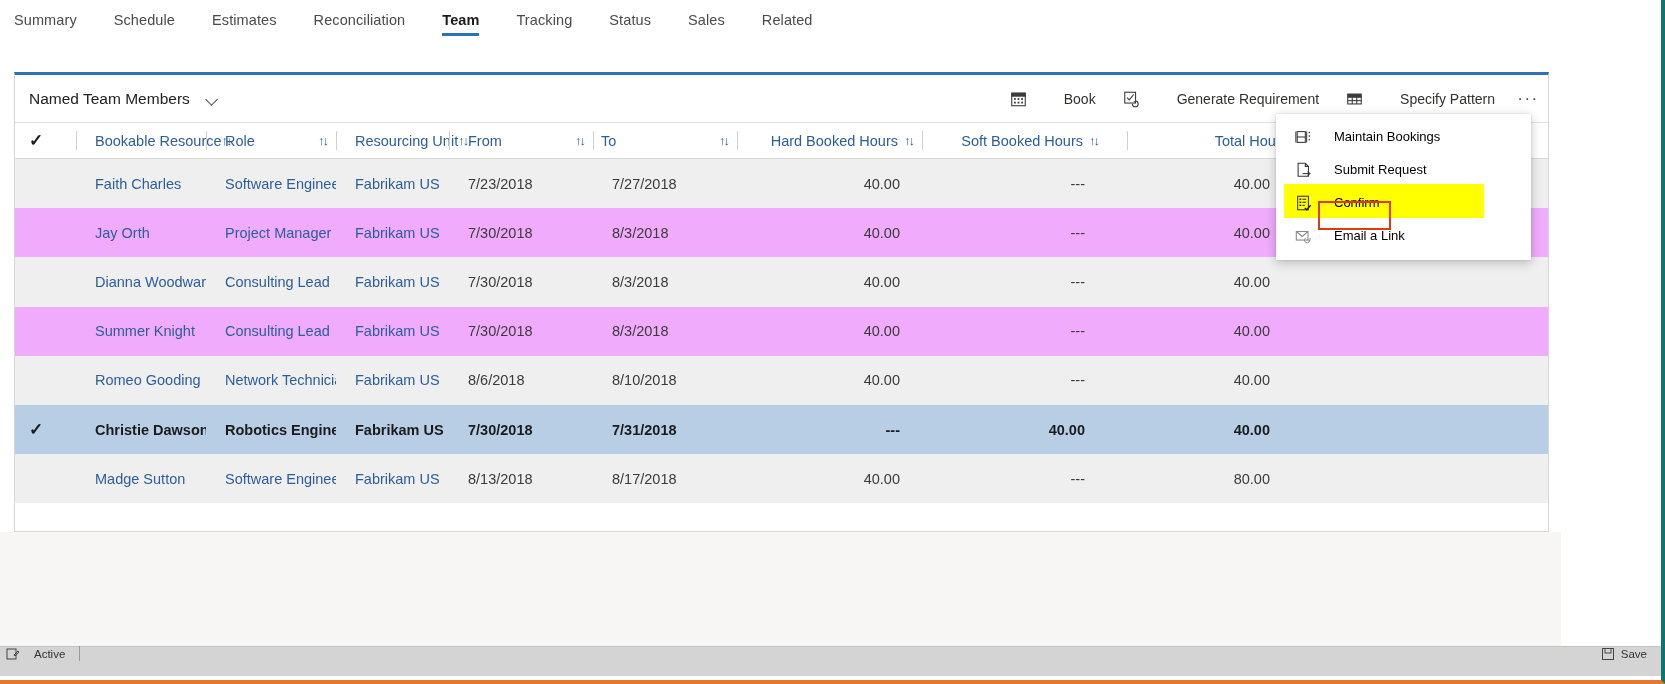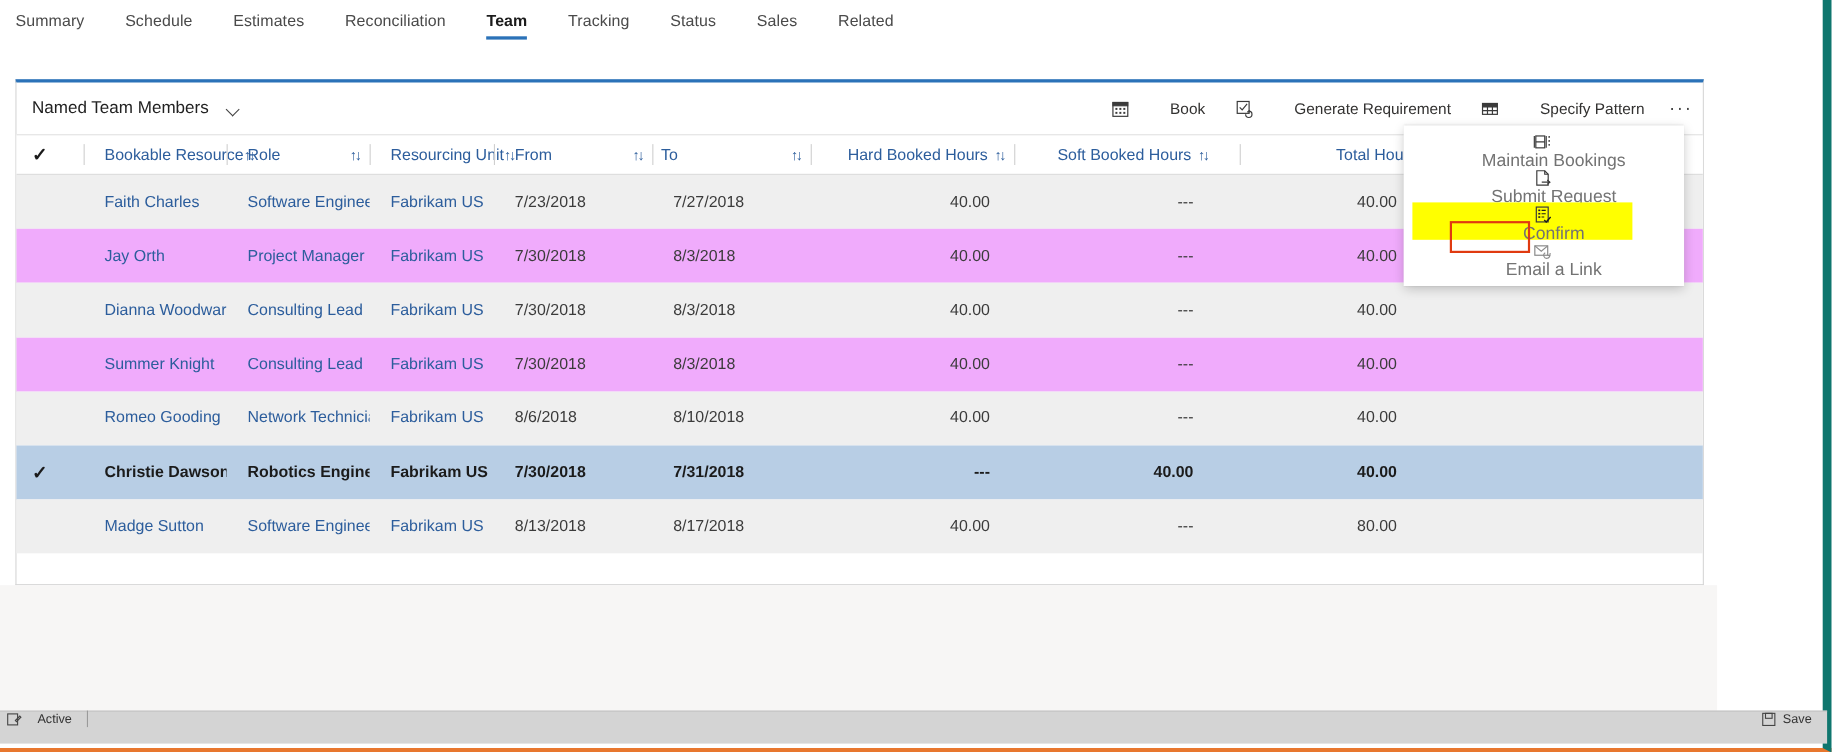--- a/index.html
+++ b/index.html
@@ -17,21 +17,21 @@
   }
 
   
   #app-window {
     position: absolute;
     left: 0; top: 0;
     width: 1665px;
     height: 684px;
     background: #ffffff;
     box-sizing: border-box;
-    border-right: 8px solid #0f766e;
+    border-right: 4px solid #0f766e;
     border-bottom: 4px solid #e8772e;
   }
 
   
   #nav-tabs {
     position: absolute;
     left: 0; top: 0;
     width: 1561px;
     height: 48px;
     background: #ffffff;
@@ -251,23 +251,22 @@
     box-sizing: border-box;
     z-index: 40;
   }
   .menu-item {
     display: flex;
     align-items: center;
     height: 33px;
     padding-left: 18px;
     cursor: pointer;
     position: relative;
-    font-size: 16px;
-    color: #737373;
-    flex-direction: column;
+    font-size: 13px;
+    color: #000000;
   }
   .menu-ico {
     width: 20px; height: 18px;
     margin-right: 20px;
     display: inline-block;
     flex: 0 0 auto;
     position: relative;
   }
   .menu-label { white-space: nowrap; }
   #menu-item-confirm .hl {

